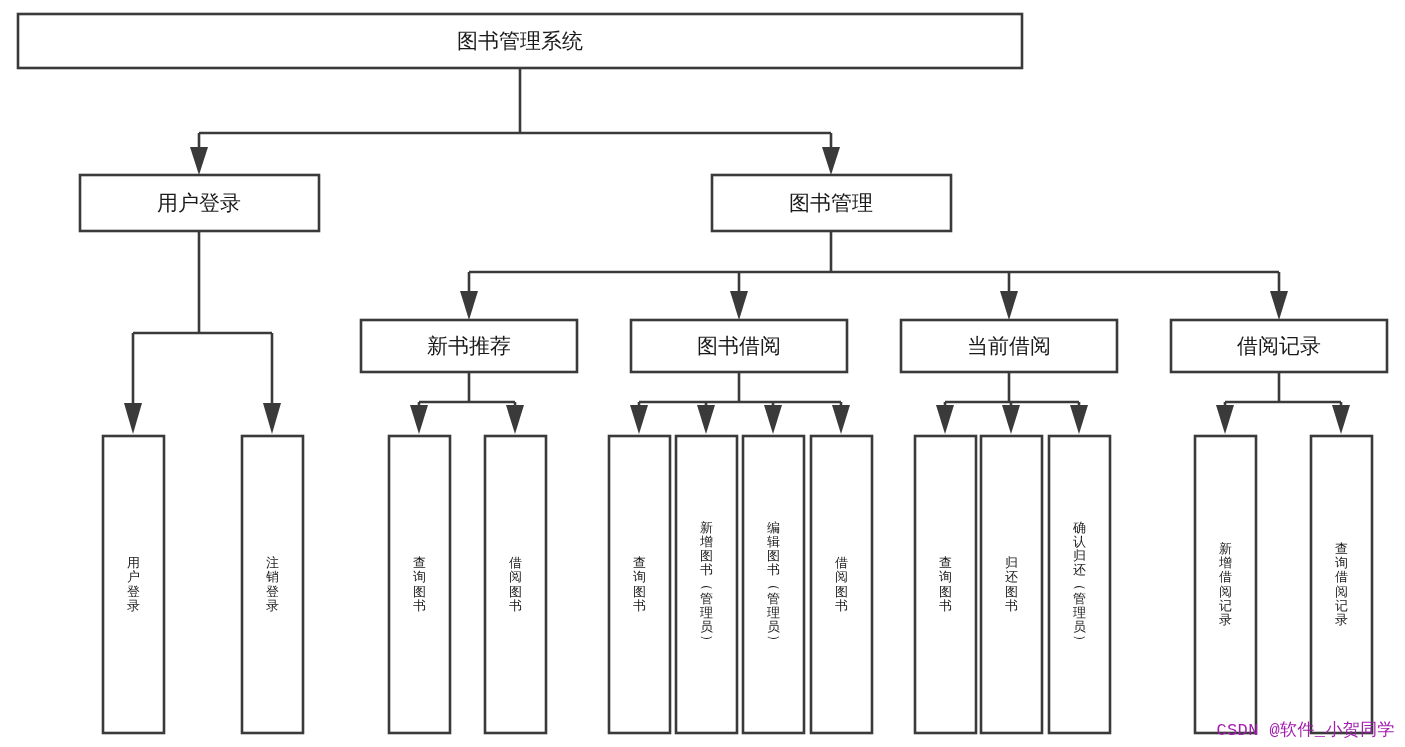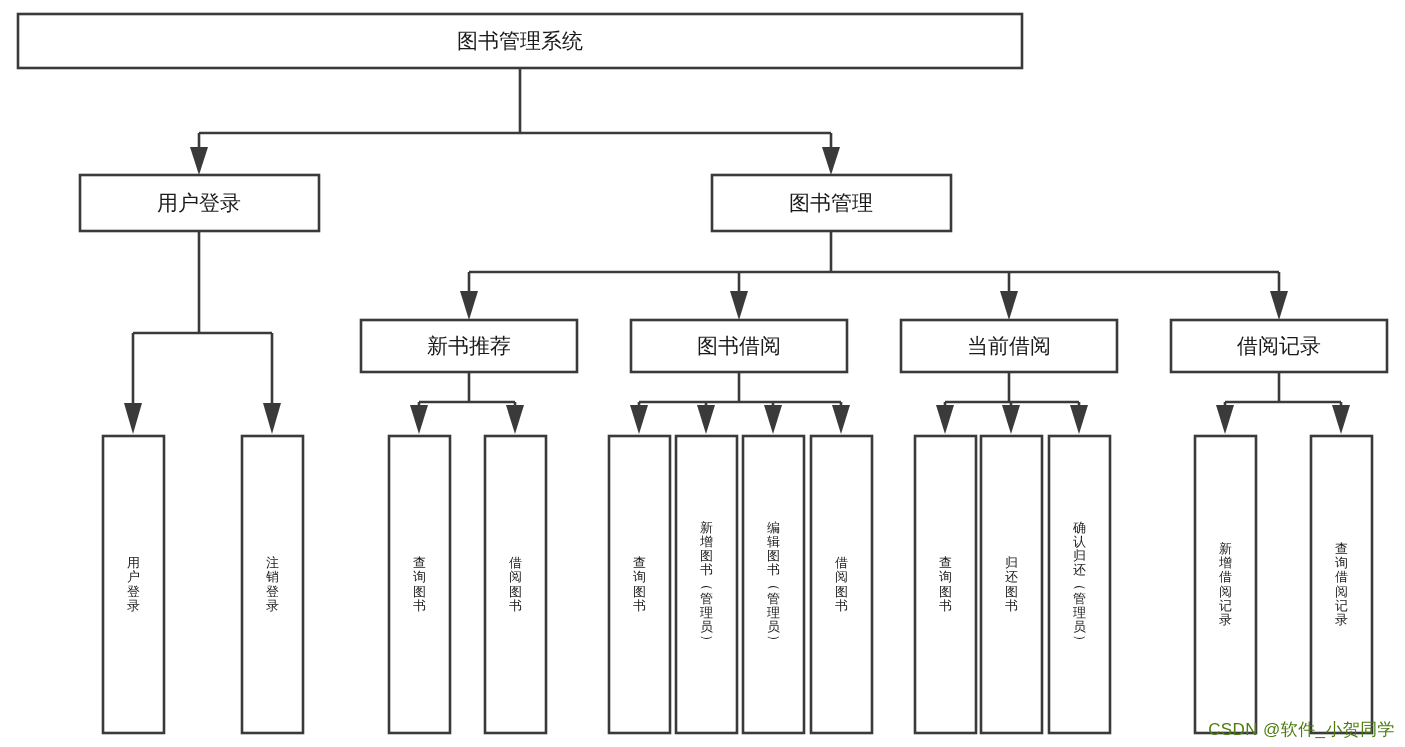--- a/index.html
+++ b/index.html
@@ -45,23 +45,23 @@
     fill: #1a1a1a;
     font-size: 21px;
     text-anchor: middle;
     dominant-baseline: middle;
     white-space: pre;
   }
   .watermark-text {
     position: absolute;
     right: 10px;
     bottom: 6px;
-    font-family: Liberation Sans, sans-serif;
+    font-family: Liberation Mono, monospace;
     font-size: 17px;
-    color: #4d7c0f;
+    color: #a21caf;
     letter-spacing: 0.4px;
     user-select: none;
     pointer-events: none;
   }
   .vbox-text {
     position: absolute;
     display: flex;
     flex-direction: column;
     align-items: center;
     justify-content: center;

